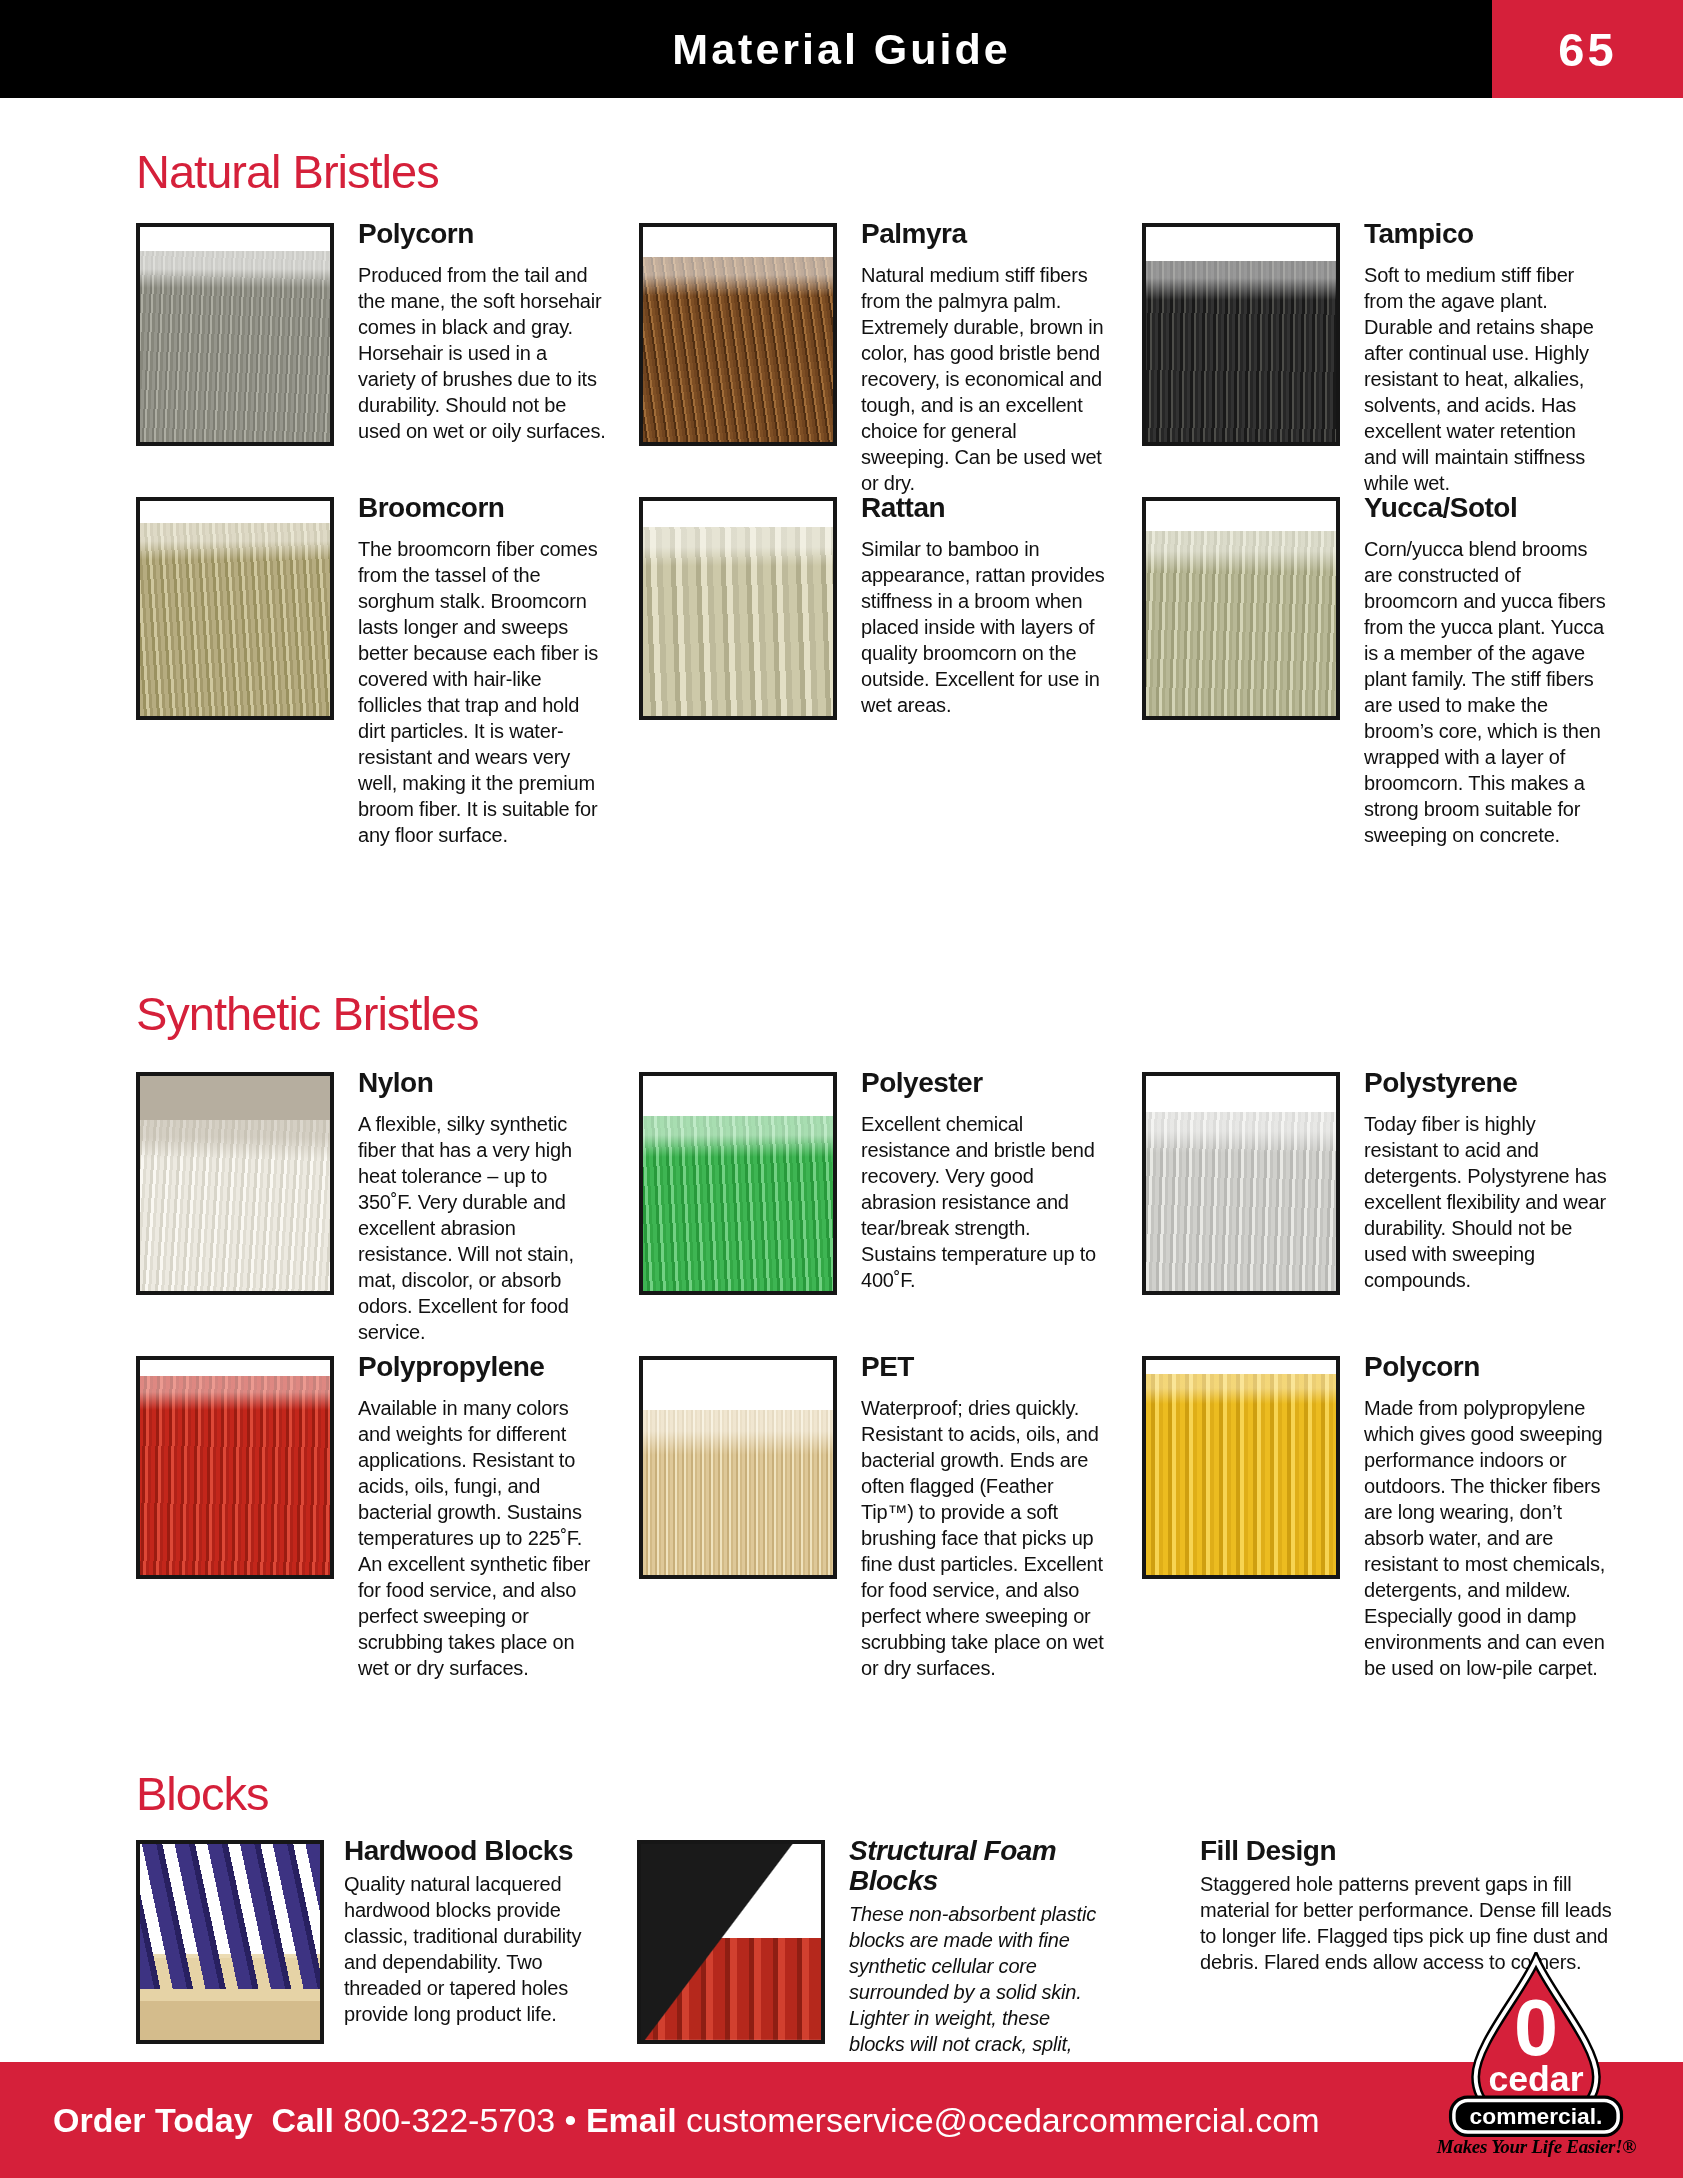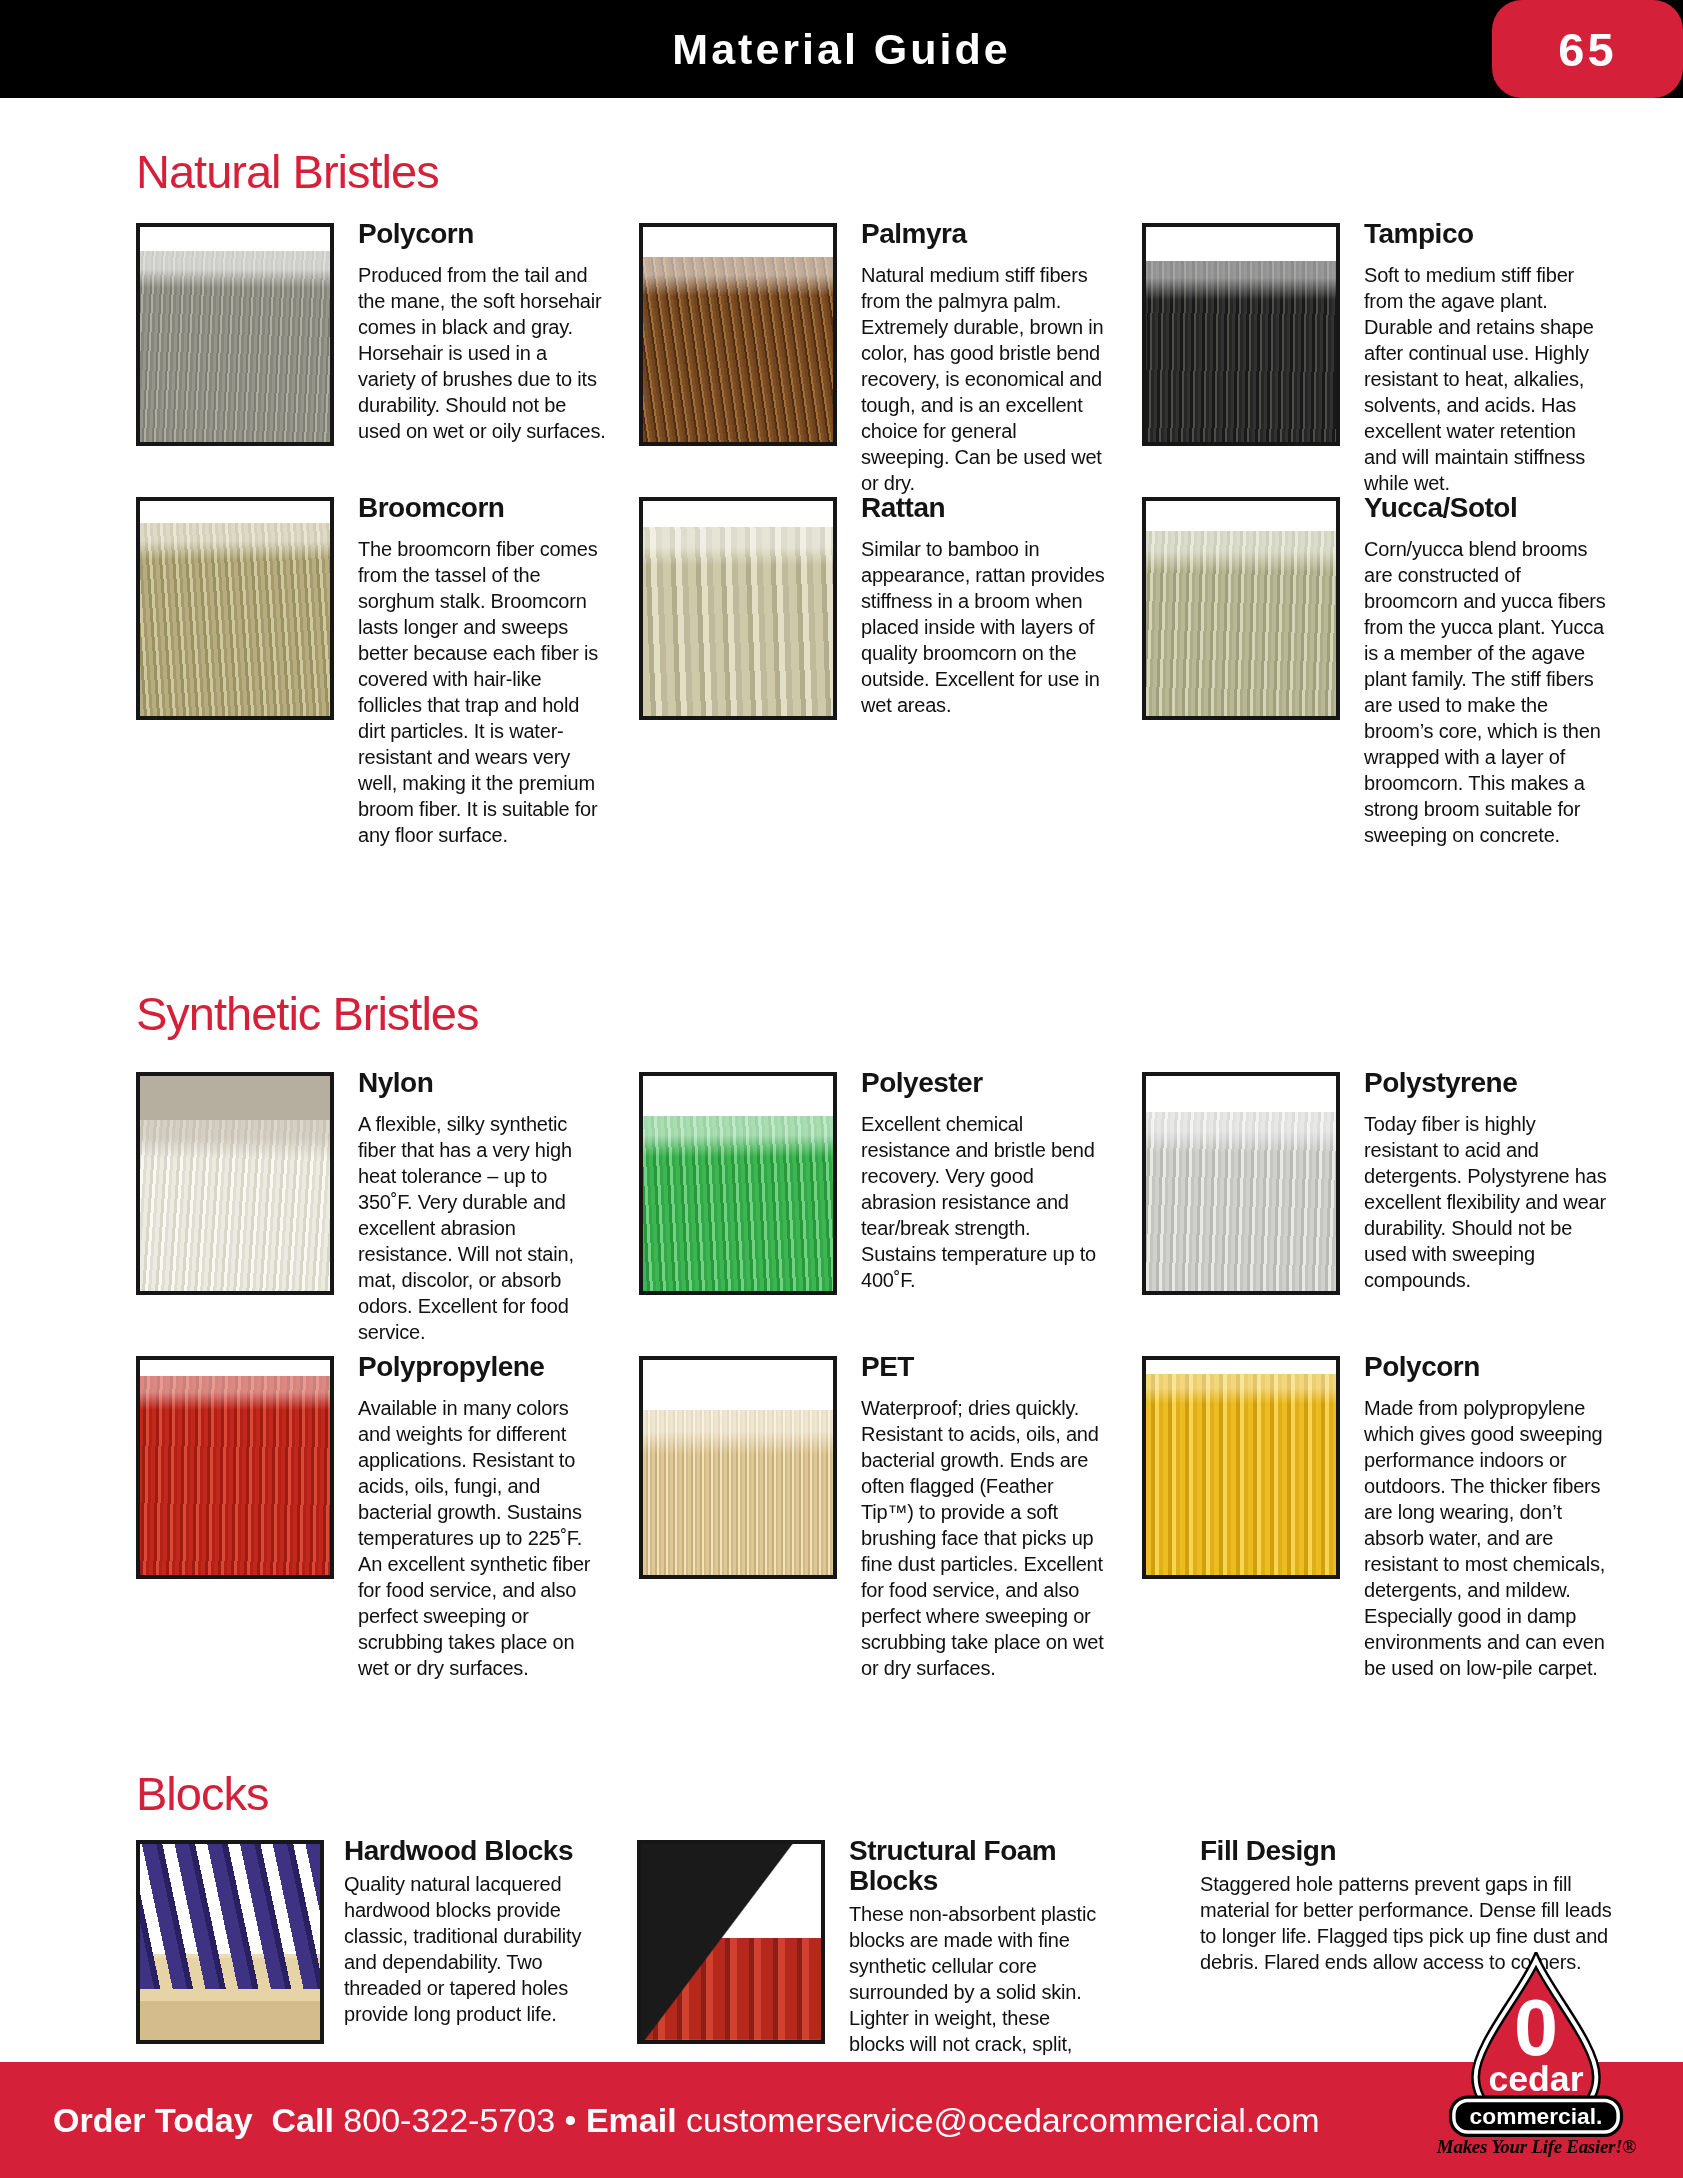--- a/index.html
+++ b/index.html
@@ -12,21 +12,21 @@
   
   .topbar{
     position:absolute; top:0; left:0; width:1683px; height:98px;
     background:#000; display:flex; align-items:center; justify-content:center;
   }
   .topbar-title{
     color:#fff; font-weight:700; font-size:43px; letter-spacing:3px;
   }
   .pagenum-box{
     position:absolute; top:0; right:0; width:191px; height:98px;
-    background:var(--red); display:flex; align-items:center; justify-content:center;border-radius:30px;
+    background:var(--red); display:flex; align-items:center; justify-content:center;
   }
   .pagenum{ color:#fff; font-weight:700; font-size:47px; letter-spacing:3px; }
 
   
   .content{ position:absolute; top:98px; left:136px; width:1515px; }
   .section-heading{
     color:var(--red); font-size:47px; font-weight:400; line-height:47px; letter-spacing:-1px;
   }
   .h-natural{ margin:50px 0 28px 0; }
   .h-synthetic{ margin:142px 0 35px 0; }
@@ -49,21 +49,21 @@
     font-size:20px; line-height:26px; letter-spacing:-0.2px; color:#101010;
   }
 
   
   .blocks-row{ display:flex; min-height:213px; }
   .blocks-row .swatch{ width:188px; height:204px; }
   .blocks-row .item-title{ margin:-4px 0 5px 0; }
   .b-item1{ width:473px; }
   .b-item1 .item-text{ margin-left:20px; width:261px; }
   .b-item2{ margin-left:28px; width:470px; }
-  .b-item2 .item-text{ width:262px; }
+  .b-item2 .item-text{ width:262px;font-style:italic; }
   .b-item3{ margin-left:93px; width:420px; }
   .b-item3 .item-text{ margin-left:0; width:420px; }
 
   
   .sw-horsehair{ background:
     linear-gradient(180deg,#fff 0 24px,rgba(255,255,255,.6) 24px 42px,rgba(255,255,255,0) 61px),
     repeating-linear-gradient(93deg,#95958b 0 3px,#7d7d73 3px 5px,#adada2 5px 7px,#87877c 7px 10px) #8e8e84; }
   .sw-palmyra{ background:
     linear-gradient(180deg,#fff 0 30px,rgba(255,255,255,.55) 30px 48px,rgba(255,255,255,0) 69px),
     repeating-linear-gradient(82deg,#70441f 0 3px,#4f2e12 3px 5px,#a06c38 5px 7px,#7d4e24 7px 10px) #6f4422; }

